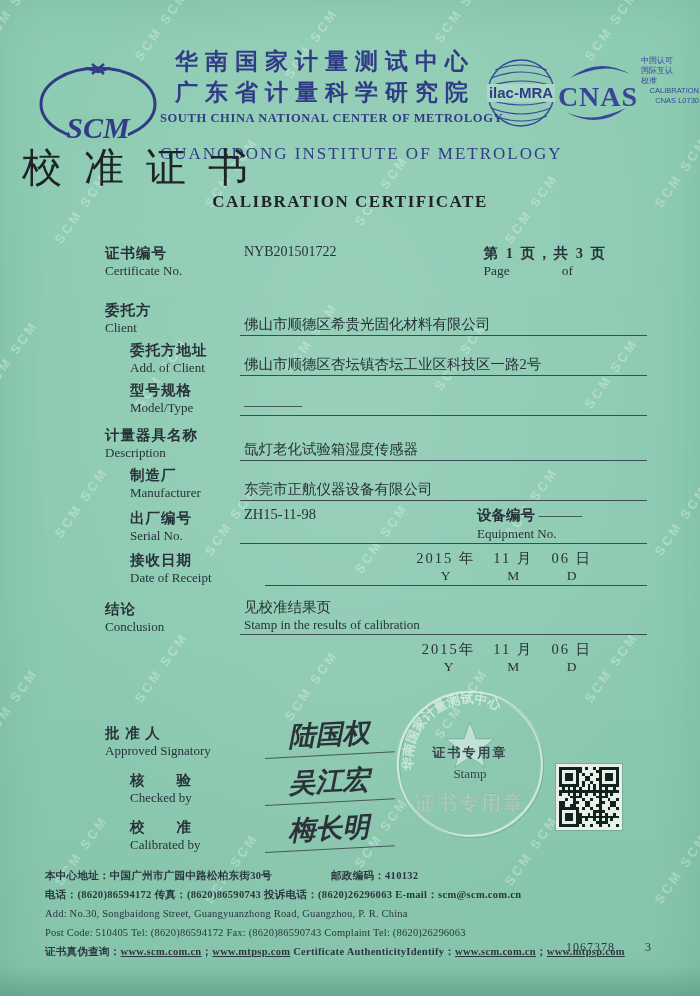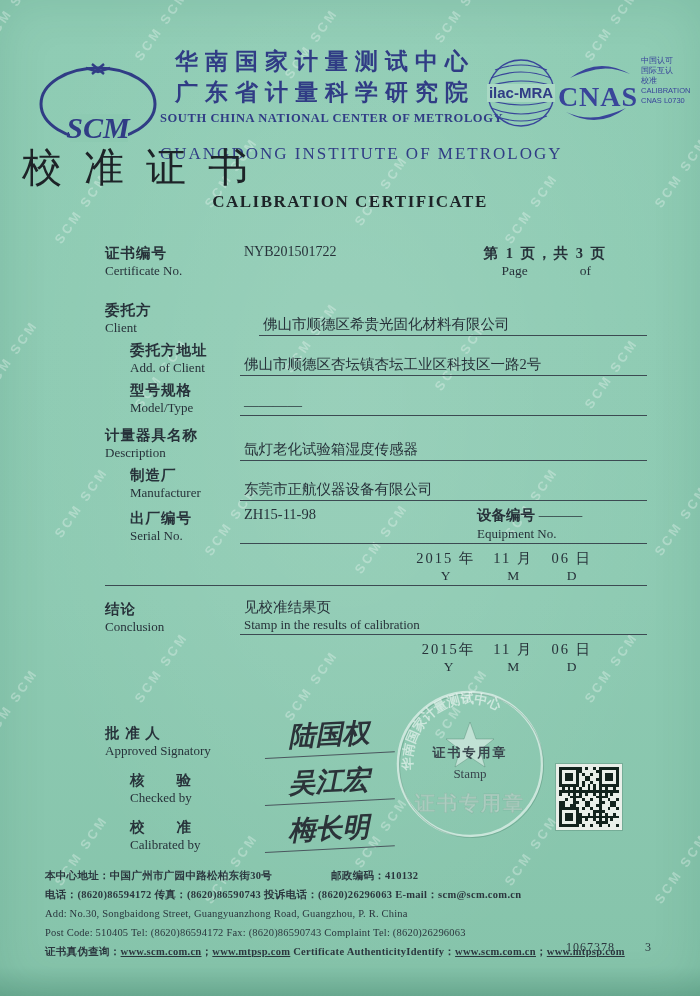--- a/index.html
+++ b/index.html
@@ -27,44 +27,44 @@
   .scm-logo { position:absolute; left:36px; top:56px; }
   .org { position:absolute; left:160px; top:46px; width:330px; text-align:center; color:#303c85; }
   .org-cn1 { font-size:23px; font-weight:bold; letter-spacing:7px; white-space:nowrap; }
   .org-cn2 { font-size:23px; font-weight:bold; letter-spacing:7px; white-space:nowrap; }
   .org-en1 { font-size:12.5px; font-weight:bold; letter-spacing:0.6px; margin-top:3px; white-space:nowrap; }
   .org-en2 { font-size:17px; font-weight:normal; letter-spacing:2px; margin-top:18px; white-space:nowrap; }
   .ilac { position:absolute; left:485px; top:56px; }
   .cnas { position:absolute; left:556px; top:62px; }
   .accred { position:absolute; left:641px; top:56px; width:58px; color:#39459a; font-family:"Liberation Sans",sans-serif; }
   .accred div { font-size:8px; line-height:10px; }
-  .accred .en { font-size:7.5px; }
+  .accred .en { font-size:7.5px;text-align:right; }
 
   .title-cn { position:absolute; left:0; right:0; top:140px; text-align:left;
               font-size:40px; letter-spacing:22px; text-indent:22px; color:#1d2327; }
   .title-en { position:absolute; left:0; right:0; top:192px; text-align:center;
               font-size:17px; font-weight:bold; letter-spacing:1.5px; color:#1d2327; }
 
   
   .form { position:absolute; left:105px; right:53px; top:244px; font-size:14px; }
   .frow { display:flex; align-items:flex-end; }
   .lbl { flex:0 0 auto; }
   .lbl .cn { font-weight:bold; font-size:14.5px; letter-spacing:1px; white-space:nowrap; }
   .lbl .en { font-size:13px; white-space:nowrap; }
   .indent { padding-left:25px; }
   .val { flex:1 1 auto; padding:0 0 1px 4px; font-size:14.5px; }
   .ul { border-bottom:1.2px solid #3c4a52; }
   .w135 { width:135px; } .w160 { width:160px; }
-  .mt { margin-top:22px;gap:19px; } .mts { margin-top:5px; }
+  .mt { margin-top:22px; } .mts { margin-top:5px; }
 
   .cert-val { width:190px; padding-left:4px; }
   .pageblk { margin-left:auto; margin-right:40px; white-space:nowrap; }
   .pageblk .r1 { font-weight:bold; font-size:14.5px; letter-spacing:2px; }
   .pageblk .r2 { font-size:13.5px; display:flex; }
-  .pageblk .r2 .p1{ margin-left:18px; } .pageblk .r2 .p2{ margin-left:52px; }
+  .pageblk .r2 .p1{ margin-left:0; } .pageblk .r2 .p2{ margin-left:52px; }
 
   .dategrp { margin-left:auto; margin-right:55px; display:flex; gap:18px; text-align:center; }
   .dcell .t { font-size:14.5px; letter-spacing:2px; white-space:nowrap; }
   .dcell .b { font-size:13.5px; }
 
   .eq-lbl { width:150px; margin-left:10px; }
   .dash { display:inline-block; }
 
   .conc-val .cn { font-size:14.5px; }
   .conc-val .en { font-size:13px; }
@@ -246,20 +246,24 @@
           <span>ZH15-11-98</span>
           <span class="eq-lbl" style="margin-left:auto; width:170px;">
             <span class="cn" style="font-weight:bold;">设备编号</span>
             <span class="dash">———</span><br>
             <span class="en" style="font-size:13px;">Equipment No.</span>
           </span>
         </div>
       </div>
 
       <div class="frow mts">
+        <div class="lbl w160 indent">
+          <div class="cn">接收日期</div>
+          <div class="en">Date of Receipt</div>
+        </div>
         <div class="val ul" style="display:flex;">
           <div class="dategrp">
             <div class="dcell">
                 <div class="t">2015 年</div>
                 <div class="b">Y</div>
               </div>
             <div class="dcell">
                 <div class="t">11 月</div>
                 <div class="b">M</div>
               </div>

